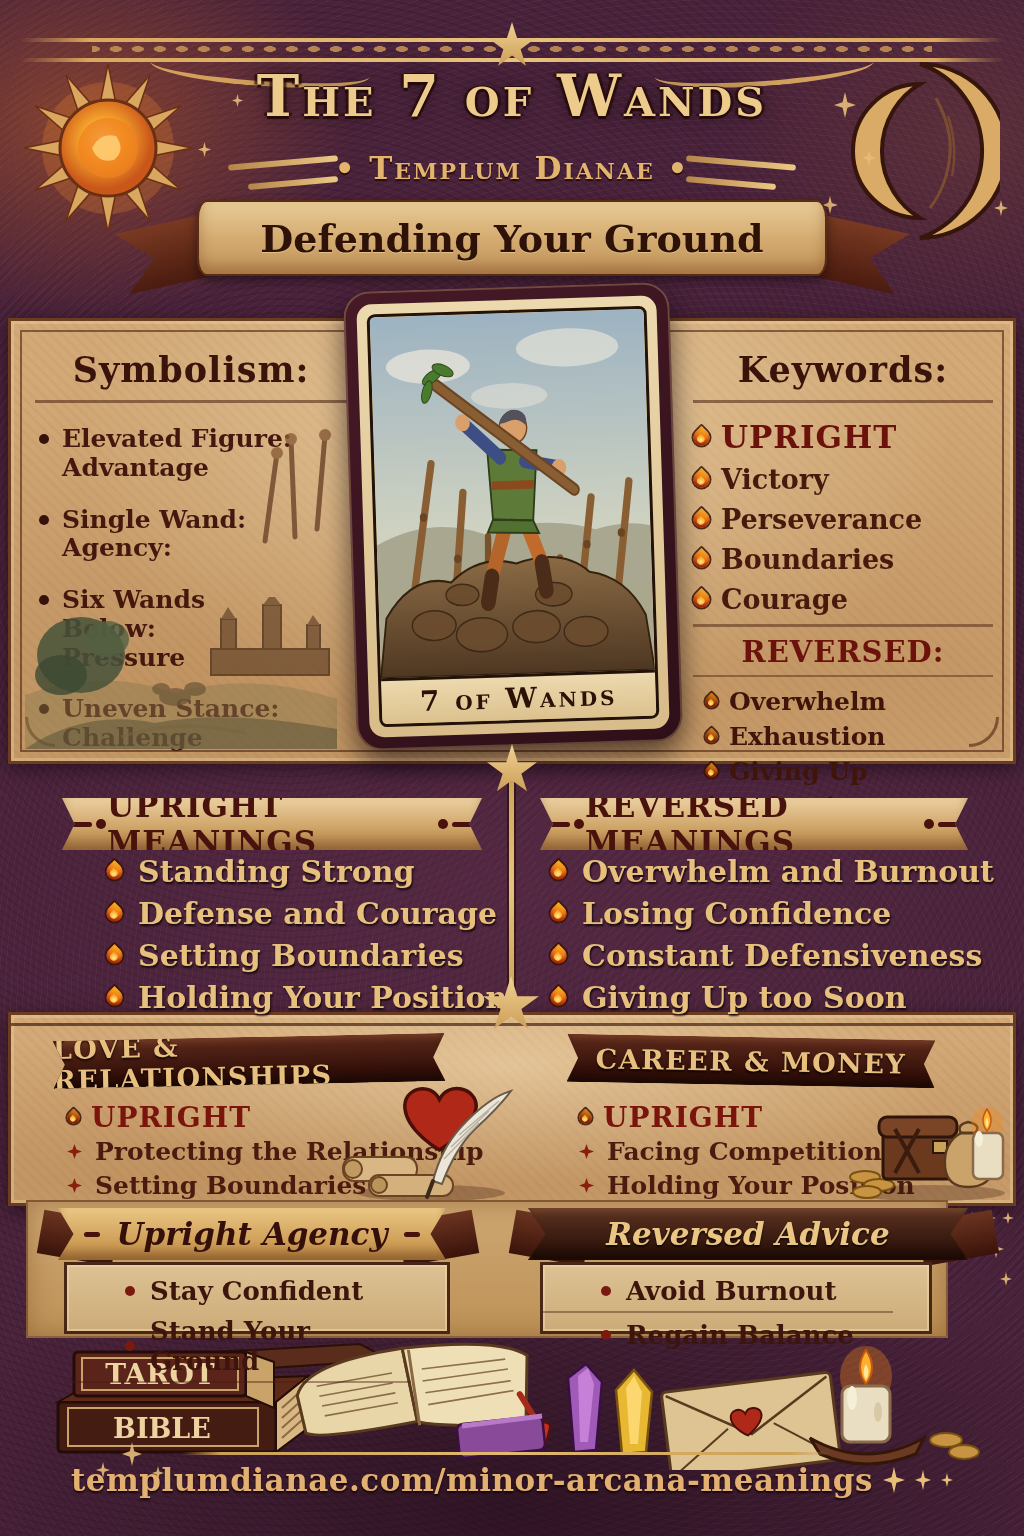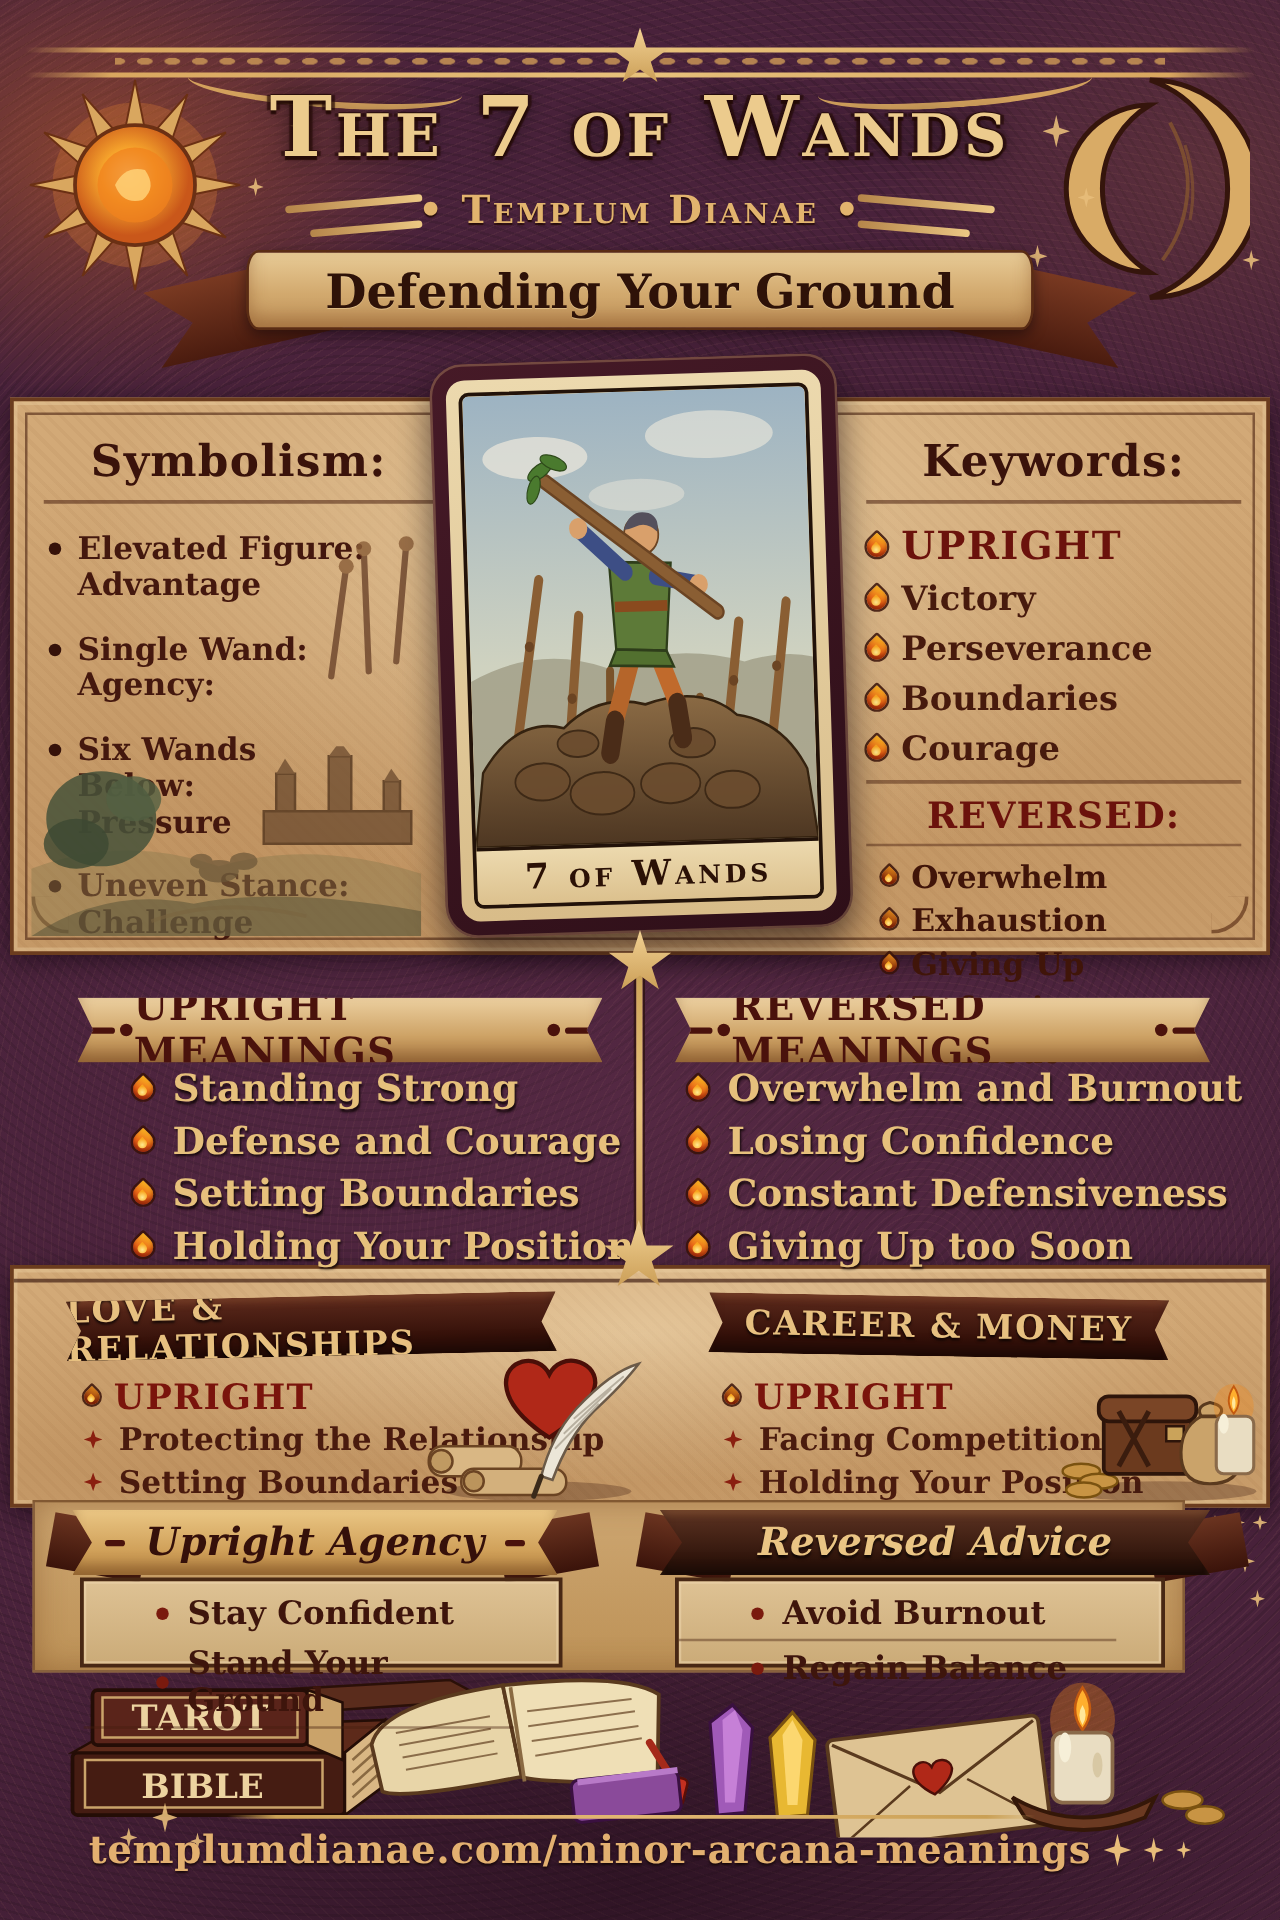--- a/index.html
+++ b/index.html
@@ -37,26 +37,26 @@
   .bdot{width:10px;height:10px;border-radius:50%;background:#35120a;flex:none;margin-top:9px;}
   .ddot{width:10px;height:10px;border-radius:50%;background:#7a1a0e;flex:none;}
   
   .band-line{position:absolute;height:4px;border-radius:2px;
     background:linear-gradient(90deg,transparent,#d9a75f 7%,#e8c27c 50%,#d9a75f 93%,transparent);}
   .band-dots{position:absolute;left:9%;right:9%;top:44px;height:10px;opacity:.85;
     background-image:radial-gradient(#c89455 38%,transparent 42%);background-size:22px 10px;background-position:center;}
   .swoosh{position:absolute;height:34px;border-bottom:5px solid #d9a75f;border-radius:0 0 100% 100%;opacity:.95;}
   
   .title{position:absolute;left:0;right:0;top:62px;text-align:center;font-variant:small-caps;
-    font-size:67px;font-weight:700;letter-spacing:3px;color:#eccb8d;
+    font-size:57px;font-weight:700;letter-spacing:3px;color:#eccb8d;
     text-shadow:0 3px 1px rgba(35,10,5,.95),0 -1px 0 rgba(35,10,5,.8),3px 0 1px rgba(35,10,5,.7),-3px 0 1px rgba(35,10,5,.7),0 0 18px rgba(0,0,0,.5);}
   .brand{position:absolute;left:0;right:0;top:150px;text-align:center;font-variant:small-caps;
     font-size:31px;font-weight:700;letter-spacing:2px;color:#e2b46e;text-shadow:0 2px 1px rgba(35,10,5,.9);}
   .sline{position:absolute;height:6px;background:linear-gradient(90deg,#b5854a,#ecc884);border-radius:3px;}
-  .banner-ground{position:absolute;left:197px;top:200px;width:630px;height:64px;z-index:3;
+  .banner-ground{position:absolute;left:197px;top:200px;width:630px;height:76px;z-index:3;
     background:linear-gradient(#e8cb96,#d2a96e 55%,#c2955c);border-radius:10px/18px;
     border:2px solid #5a2c14;box-shadow:inset 0 -8px 14px rgba(120,65,25,.4),0 4px 10px rgba(15,5,10,.5);
     display:flex;align-items:center;justify-content:center;}
   .banner-ground span{font-size:38px;font-weight:700;color:#2e1208;text-shadow:0 1px 0 rgba(245,220,170,.5);}
   .btail{position:absolute;top:215px;width:150px;height:66px;background:linear-gradient(#7a3a22,#481a0e);z-index:2;}
   .btail.l{left:120px;transform:rotate(-14deg);clip-path:polygon(0 0,100% 6%,100% 100%,0 94%,22% 50%);}
   .btail.r{right:120px;transform:rotate(14deg);clip-path:polygon(0 6%,100% 0,78% 50%,100% 94%,0 100%);}
   
   .panel{position:absolute;background-color:#d2a977;
     background-image:radial-gradient(ellipse at 50% 28%,rgba(255,240,205,.40),transparent 62%),

